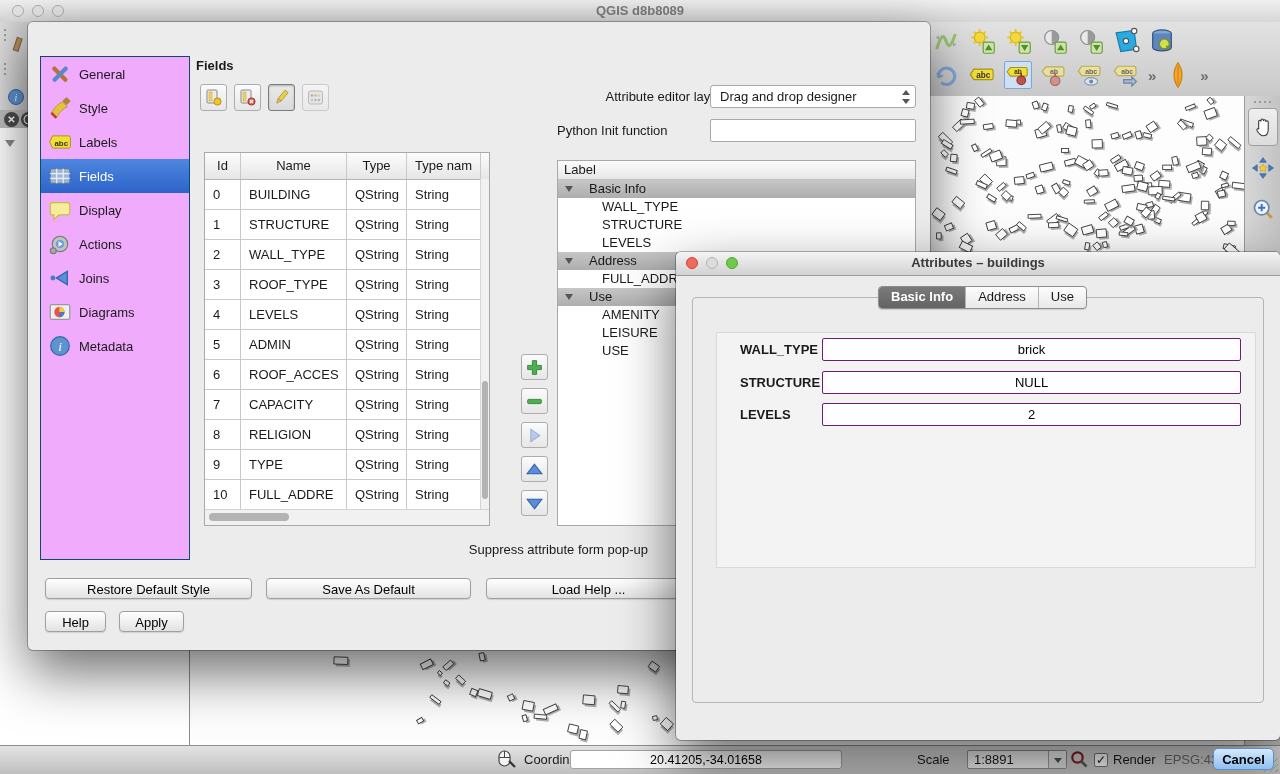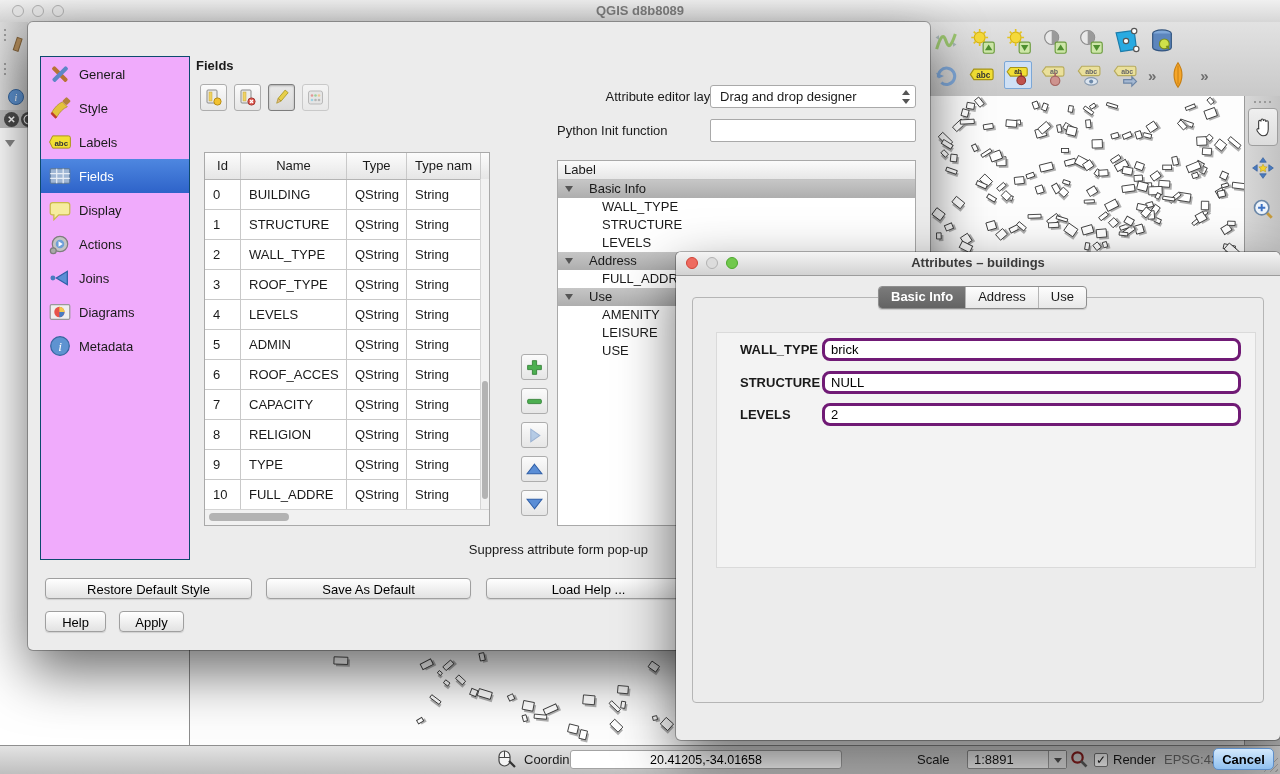--- a/index.html
+++ b/index.html
@@ -112,21 +112,21 @@
   #attr{left:676px;top:252px;width:604px;height:488px;z-index:6;}
   .tabs{position:absolute;left:202px;top:34px;height:21px;display:flex;border:1px solid #8e8e8e;border-radius:4px;overflow:hidden;
     background:linear-gradient(#fdfdfd,#e8e8e8);box-shadow:0 1px 1px rgba(0,0,0,.15);}
   .tab{padding:0 12px;line-height:20px;border-right:1px solid #b5b5b5;}
   .tab:last-child{border-right:none;}
   .tab.active{background:linear-gradient(#7b7b7b,#636363);color:#fff;font-weight:bold;}
   .groupbox{position:absolute;left:16px;top:45px;width:572px;height:406px;border:1px solid #b5b5b5;border-radius:4px;box-sizing:border-box;}
   .formpanel{position:absolute;left:40px;top:80px;width:540px;height:236px;background:#f3f3f3;border:1px solid #dadada;box-sizing:border-box;}
   .frow{position:absolute;left:64px;height:23px;display:flex;align-items:center;}
   .frow .flabel{width:82px;font-weight:bold;}
-  .frow input{width:419px;height:23px;background:#fff;border:3px solid #701a75;border-radius:8px;box-sizing:border-box;font:inherit;padding:0 6px;}
+  .frow input{width:419px;height:23px;background:#fff;border:1px solid #701a75;border-radius:2px;box-sizing:border-box;font:inherit;padding:0 6px;text-align:center;}
   .cancel{position:absolute;left:537px;top:462px;width:61px;height:22px;border:1px solid #5e8fc9;border-radius:5px;
     background:linear-gradient(#d4e9fc,#8fc0f0);font:inherit;font-weight:bold;line-height:20px;text-align:center;box-sizing:border-box;margin-top:34px;}
 
   
   .statusbar{left:0;top:745px;width:1280px;height:29px;background:linear-gradient(#e3e3e3,#bfbfbf);border-top:1px solid #8f8f8f;box-sizing:border-box;z-index:2;}
   .statusbar .s-lbl{position:absolute;top:0;line-height:28px;}
   .coord-input{position:absolute;left:570px;top:4px;width:272px;height:19px;background:#fff;border:1px solid #a3a3a3;border-radius:3px;
     box-sizing:border-box;font:inherit;font-size:12.5px;text-align:center;}
   .scale-combo{position:absolute;left:967px;top:4px;width:100px;height:19px;background:#f2f2f2;border:1px solid #8f8f8f;border-radius:2px;
     box-sizing:border-box;line-height:17px;padding-left:6px;}

